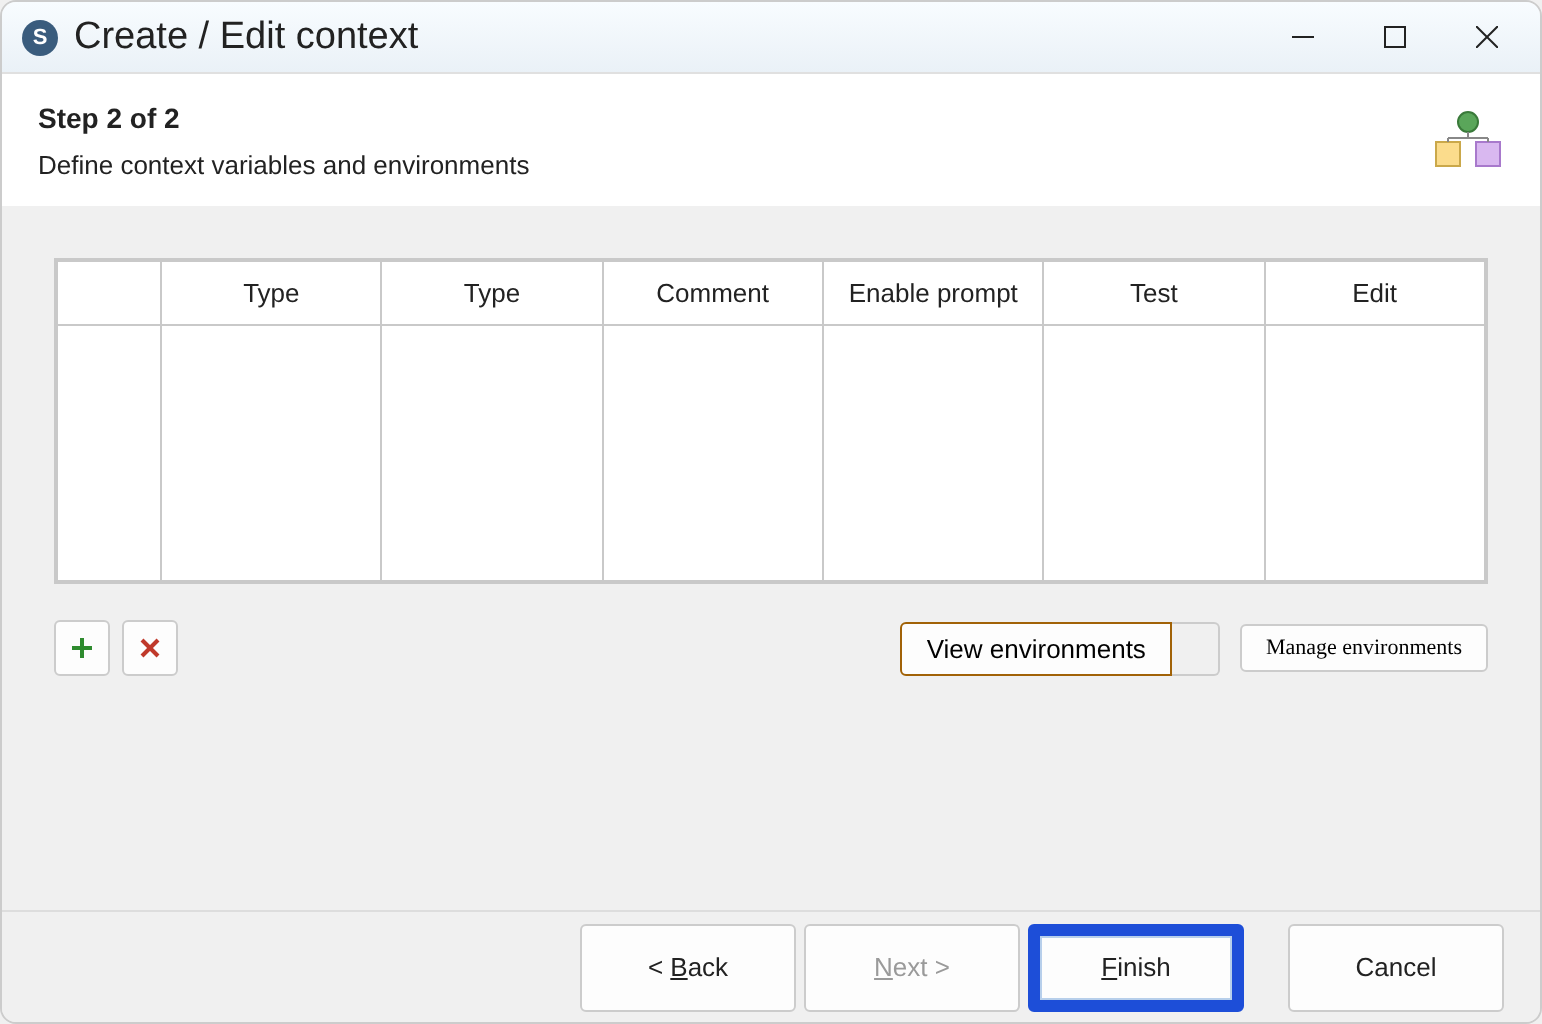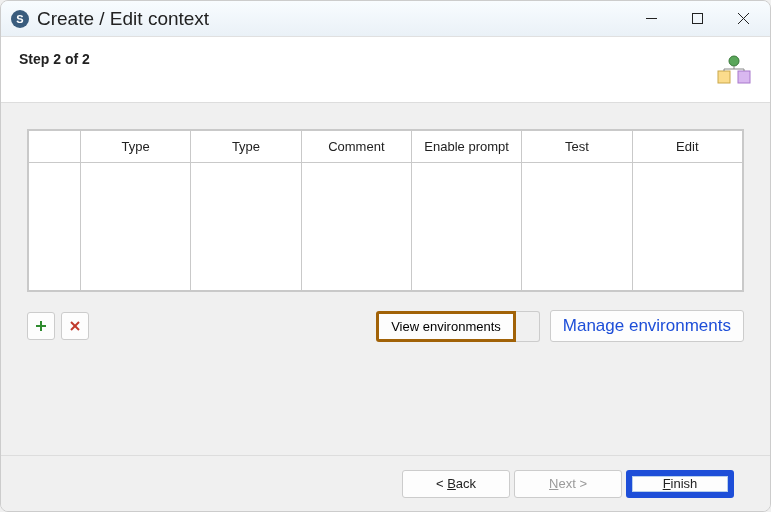--- a/index.html
+++ b/index.html
@@ -111,32 +111,33 @@
       justify-content: center;
       margin-right: 6px;
       cursor: pointer;
     }
     .under-row .spacer { flex: 1; }
     .plain-btn {
       background: #fdfdfd;
       border: 1px solid #ccc;
       border-radius: 3px;
       padding: 5px 12px;
-      font-size: 17px;
+      font-size: 11px;
       margin-left: 10px;
       cursor: pointer;
-      color: #1d4ed8;
+      color: #000000;
+      font-family: Liberation Serif, serif;
     }
     .view-env {
       display: flex;
       align-items: stretch;
     }
     .view-env .label-part {
       background: #fdfdfd;
-      border: 3px solid #a16207;
+      border: 1px solid #a16207;
       border-radius: 3px 0 0 3px;
       padding: 5px 12px;
       text-align: right;
     }
     .view-env .toggle-part {
       width: 24px;
       background: #f0f0f0;
       border: 1px solid #ccc;
       border-left: none;
       border-radius: 0 3px 3px 0;
@@ -149,21 +150,21 @@
       background: #f0f0f0;
       border-top: 1px solid #ddd;
       display: flex;
       align-items: center;
       justify-content: flex-end;
       padding: 0 18px;
       gap: 4px;
     }
     .wiz-btn {
       min-width: 108px;
-      height: 28px;
+      height: 44px;
       background: #fdfdfd;
       border: 1px solid #ccc;
       border-radius: 3px;
       font-size: 13px;
       color: #222;
       cursor: pointer;
     }
     .wiz-btn.default {
       border: 6px solid #1d4ed8;
       box-shadow: 0 0 0 1px rgba(23,104,196,0.3) inset;
@@ -197,20 +198,21 @@
       <svg viewBox="0 0 11 11">
           <line x1="0" y1="0" x2="11" y2="11"></line>
           <line x1="11" y1="0" x2="0" y2="11"></line>
         </svg>
     </div>
   </div>
 </div>
 
 <div class="header-panel">
   <div class="step-title">Step 2 of 2</div>
+  <div class="step-desc">Define context variables and environments</div>
   <div class="header-icon">
     <svg width="36" height="32" viewBox="0 0 36 32">
       <circle cx="18" cy="6" r="5" fill="#5aa65a" stroke="#3a7a3a"></circle>
       <rect x="2" y="16" width="12" height="12" fill="#fbdc8c" stroke="#caa84a"></rect>
       <rect x="22" y="16" width="12" height="12" fill="#d9b8f0" stroke="#a879cc"></rect>
       <line x1="18" y1="11" x2="18" y2="14" stroke="#888"></line>
       <line x1="8" y1="14" x2="28" y2="14" stroke="#888"></line>
       <line x1="8" y1="14" x2="8" y2="16" stroke="#888"></line>
       <line x1="28" y1="14" x2="28" y2="16" stroke="#888"></line>
     </svg>
@@ -267,13 +269,14 @@
       <button class="plain-btn">Manage environments</button>
     </div>
   </div>
 </div>
 
 <div class="footer">
   <button class="wiz-btn">&lt; <span class="mnemonic">B</span>ack</button>
   <button class="wiz-btn disabled"><span class="mnemonic">N</span>ext &gt;</button>
   <button class="wiz-btn default"><span class="mnemonic">F</span>inish</button>
   <div class="gap-before-cancel"></div>
+  <button class="wiz-btn">Cancel</button>
 </div>
 
 </body></html>

